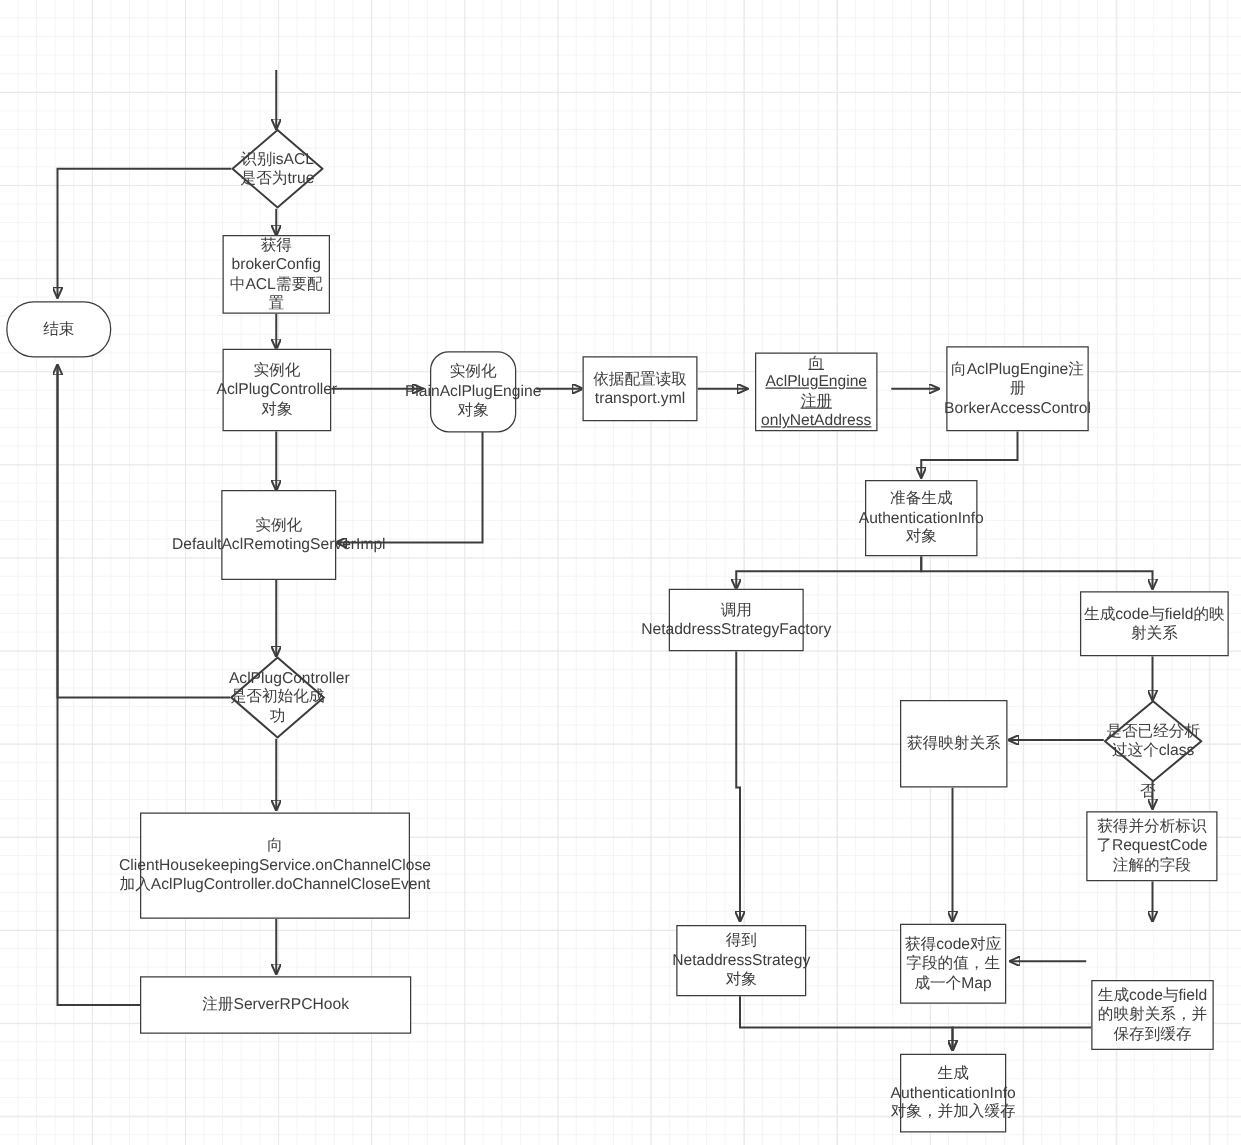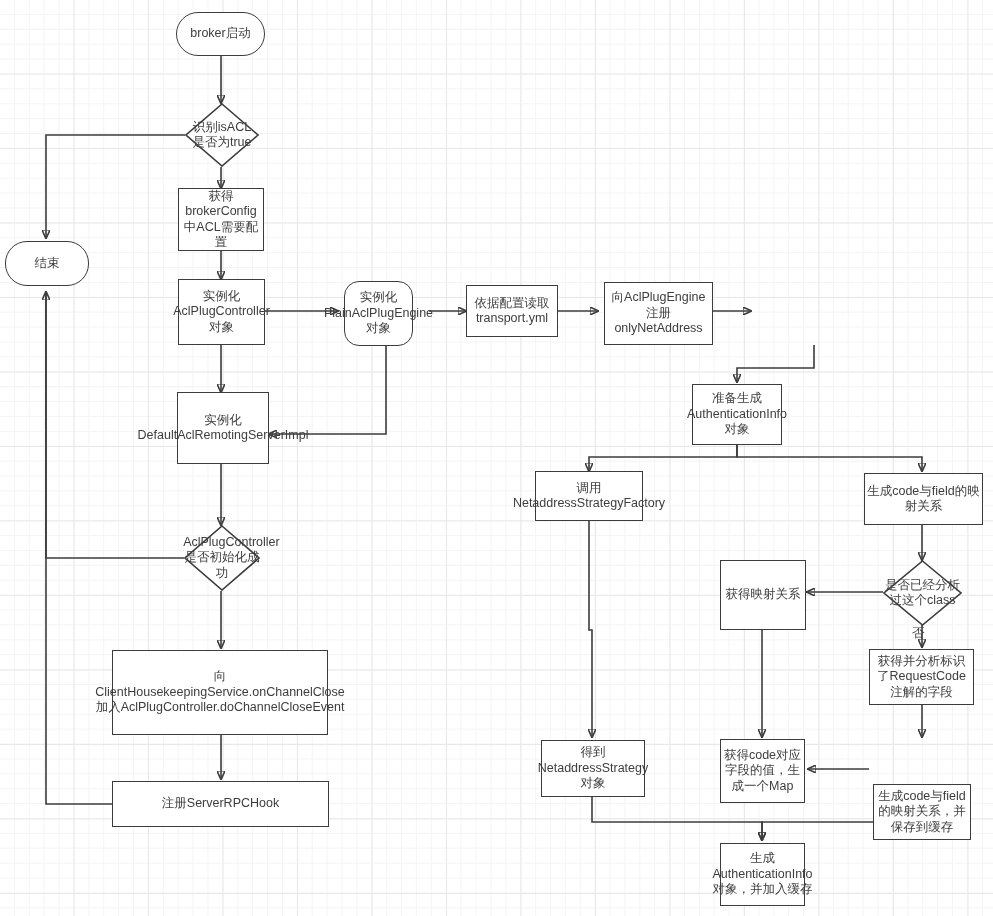--- a/index.html
+++ b/index.html
@@ -117,23 +117,20 @@
 
     <line x1="922" y1="705" x2="922" y2="737" marker-end="url(#arrow)"></line>
 
     <line x1="869" y1="769" x2="808" y2="769" marker-end="url(#arrow)"></line>
 
     <polyline points="592,792 592,822 762,822 762,840" marker-end="url(#arrow)"></polyline>
 
     <polyline points="922,794 922,822 762,822 762,840" marker-end="url(#arrow)"></polyline>
   </svg>
 
-  <div class="node term" style="left:176px;top:12px;width:89px;height:44px;">
-    <span>broker启动</span>
-  </div>
 
   <div class="node diamond" style="left:185px;top:103px;width:74px;height:64px;">
     <svg class="dshape" viewBox="0 0 74 64" preserveAspectRatio="none">
       <polygon points="37,1 73,32 37,63 1,32" fill="#ffffff" stroke="#3c3c3c" stroke-width="1.6"></polygon>
     </svg>
     <span class="dlabel">识别isACL是否为true</span>
   </div>
 
   <div class="node term" style="left:5px;top:241px;width:84px;height:45px;">
     <span>结束</span>
@@ -148,24 +145,27 @@
   </div>
 
   <div class="node" style="left:344px;top:281px;width:69px;height:65px;border-radius:15px;">
     <span>实例化PlainAclPlugEngine对象</span>
   </div>
 
   <div class="node" style="left:466px;top:285px;width:92px;height:52px;">
     <span>依据配置读取transport.yml</span>
   </div>
 
-  <div class="node" style="left:604px;top:282px;width:109px;height:63px;">
+  <div class="node" style="left:604px;top:282px;width:98px;height:63px;text-decoration:underline;">
     <span>向AclPlugEngine注册onlyNetAddress</span>
   </div>
 
+  <div class="node" style="left:757px;top:277px;width:114px;height:68px;">
+    <span>向AclPlugEngine注册BorkerAccessControl</span>
+  </div>
 
   <div class="node" style="left:177px;top:392px;width:92px;height:72px;">
     <span>实例化DefaultAclRemotingServerImpl</span>
   </div>
 
   <div class="node diamond" style="left:184px;top:525px;width:76px;height:66px;">
     <svg class="dshape" viewBox="0 0 76 66" preserveAspectRatio="none">
       <polygon points="38,1 75,33 38,65 1,33" fill="#ffffff" stroke="#3c3c3c" stroke-width="1.6"></polygon>
     </svg>
     <span class="dlabel">AclPlugController是否初始化成功</span>

